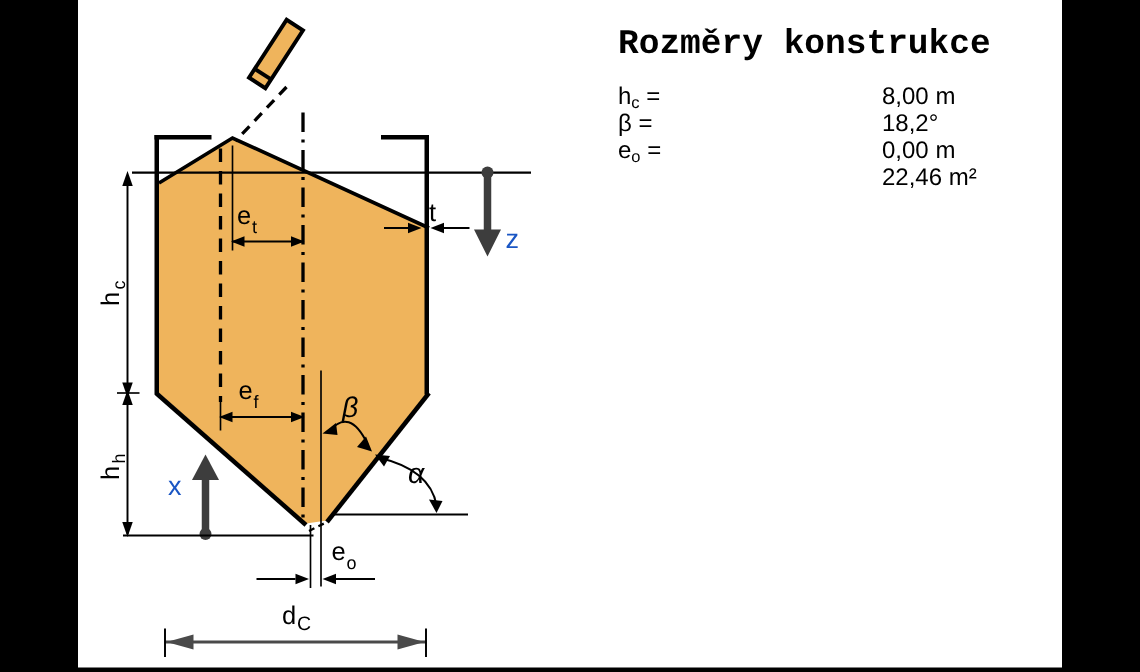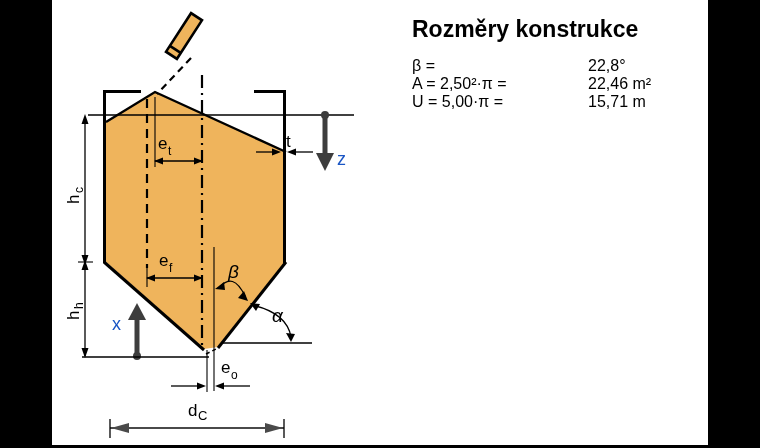--- a/index.html
+++ b/index.html
@@ -15,21 +15,21 @@
   .lblsub{font-size:12px;}
   .axislbl{font-size:18px;fill:#1a56c4;}
   .greek{font-size:19px;font-style:italic;}
   .dim{stroke:#000;stroke-width:1.3;fill:none;}
   .thin{stroke:#000;stroke-width:1.1;fill:none;}
   .thick{stroke:#000;stroke-width:3;fill:none;}
   .surface{stroke:#000;stroke-width:2.4;fill:none;}
   .dash{stroke:#000;stroke-width:2.2;fill:none;}
   .grayarrow{fill:#3d3d3d;}
   .panel{position:absolute;left:412px;top:16px;width:290px;}
-  .panel h1{margin:0 0 14px 0;font-family:Liberation Sans, sans-serif;
+  .panel h1{margin:0 0 14px 0;font-family:Liberation Mono, monospace;
             font-weight:bold;font-size:23px;color:#000;}
   .spec-rows{position:relative;}
   .spec-row{position:relative;height:18px;font-size:16px;color:#000;white-space:nowrap;}
   .spec-label{position:absolute;left:0;top:0;}
   .spec-value{position:absolute;left:176px;top:0;}
   .sub{font-size:11px;vertical-align:-3px;}
 </style>
 </head>
 <body>
 
@@ -135,30 +135,33 @@
     <polygon fill="#4a4a4a" points="111,428 129,423 129,433"></polygon>
     <polygon fill="#4a4a4a" points="283,428 265,423 265,433"></polygon>
     <text class="lbl" x="188" y="416">d</text>
     <text x="198" y="420" fill="#1a56c4" style="font-size:13px;">C</text>
   </svg>
 
   <div class="panel">
     <h1>Rozměry konstrukce</h1>
     <div class="spec-rows">
       <div class="spec-row">
-        <span class="spec-label"><span>β</span><span class="sub"></span><span> =</span></span>
-        <span class="spec-value">22,8°</span>
+        <span class="spec-label"><span>h</span><span class="sub">c</span><span> =</span></span>
+        <span class="spec-value">8,00 m</span>
       </div>
       <div class="spec-row">
-        <span class="spec-label"><span>A = 2,50²·π</span><span class="sub"></span><span> =</span></span>
-        <span class="spec-value">22,46 m²</span>
+        <span class="spec-label"><span>β</span><span class="sub"></span><span> =</span></span>
+        <span class="spec-value">18,2°</span>
       </div>
       <div class="spec-row">
-        <span class="spec-label"><span>U = 5,00·π</span><span class="sub"></span><span> =</span></span>
-        <span class="spec-value">15,71 m</span>
+        <span class="spec-label"><span>e</span><span class="sub">o</span><span> =</span></span>
+        <span class="spec-value">0,00 m</span>
+      </div>
+      <div class="spec-row">
+        <span class="spec-value">22,46 m²</span>
       </div>
     </div>
   </div>
 
   <div class="bar bar-left"></div>
   <div class="bar bar-right"></div>
   <div class="bar bar-bottom"></div>
 </div>
 
 </body></html>

